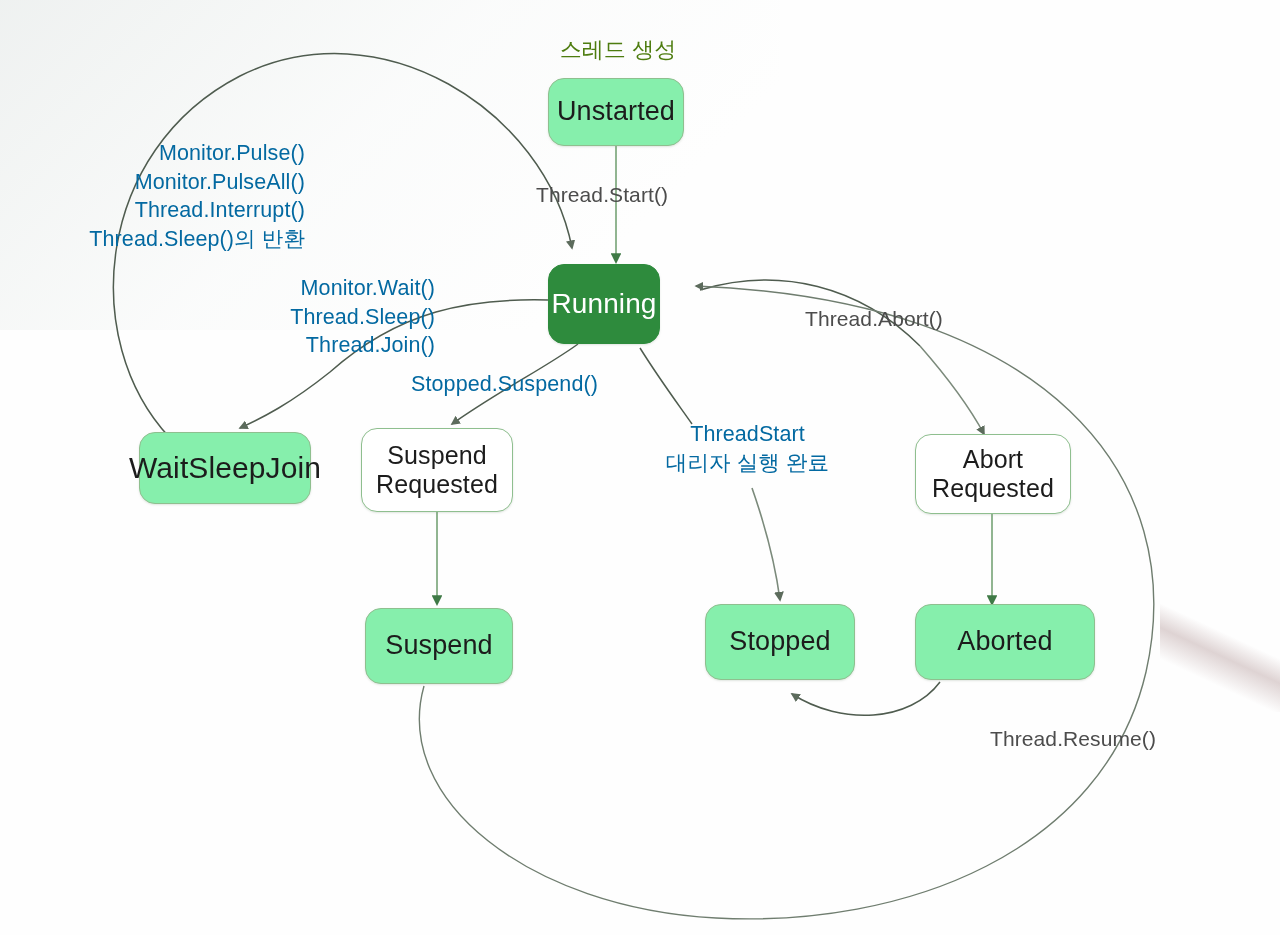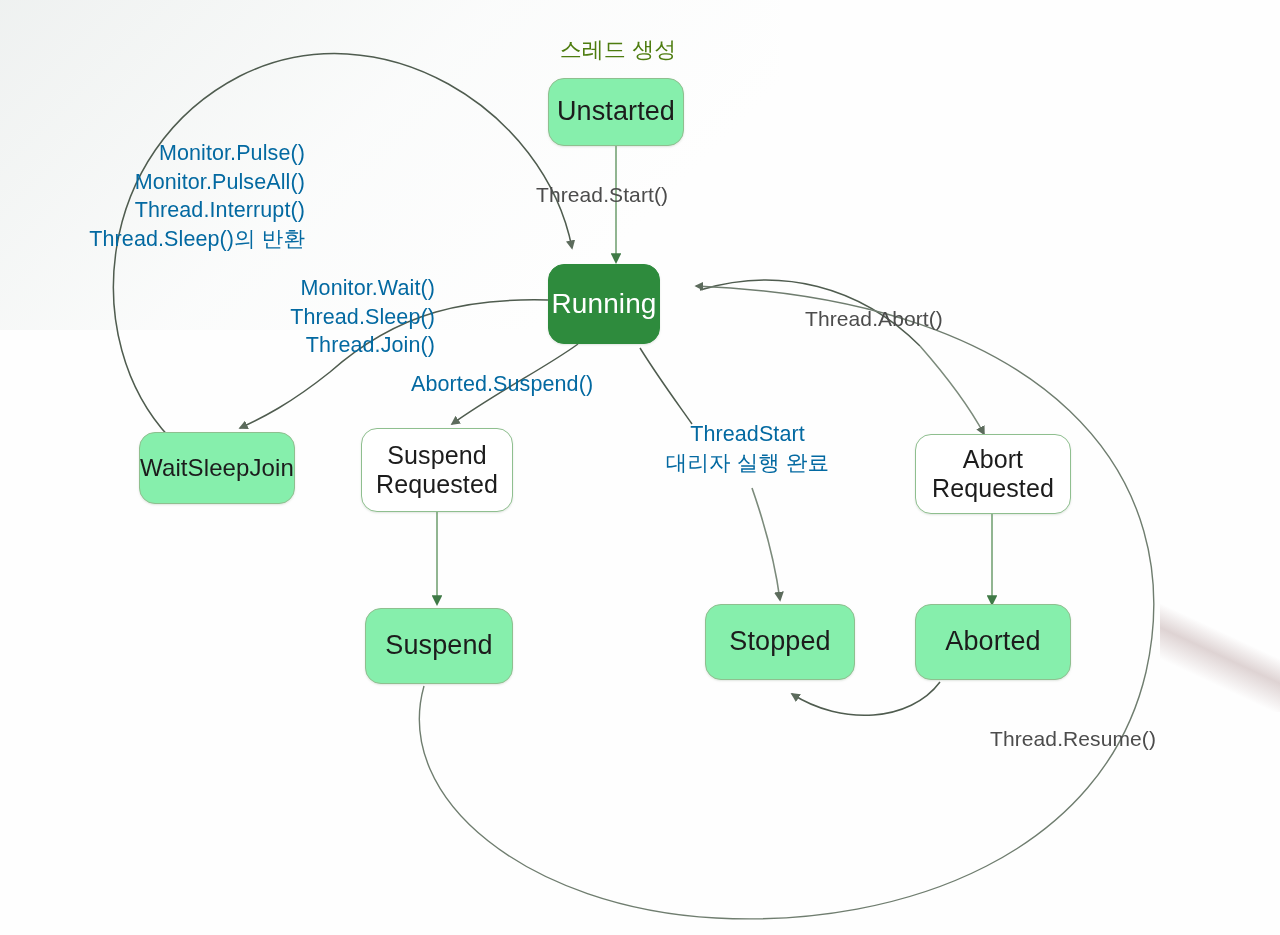--- a/index.html
+++ b/index.html
@@ -117,21 +117,21 @@
   </svg>
 
   <div class="node filled" style="left:548px; top:78px; width:136px; height:68px; font-size:27px;">
     <span class="node-label">Unstarted</span>
   </div>
 
   <div class="node solid" style="left:548px; top:264px; width:112px; height:80px; font-size:28px;">
     <span class="node-label">Running</span>
   </div>
 
-  <div class="node filled" style="left:139px; top:432px; width:156px; height:72px; font-size:24px;">
+  <div class="node filled" style="left:139px; top:432px; width:172px; height:72px; font-size:30px;">
     <span class="node-label">WaitSleepJoin</span>
   </div>
 
   <div class="node hollow" style="left:361px; top:428px; width:152px; height:84px; font-size:25px;">
     <span class="node-label">Suspend
 Requested</span>
   </div>
 
   <div class="node filled" style="left:365px; top:608px; width:148px; height:76px; font-size:27px;">
     <span class="node-label">Suspend</span>
@@ -139,38 +139,38 @@
 
   <div class="node filled" style="left:705px; top:604px; width:150px; height:76px; font-size:27px;">
     <span class="node-label">Stopped</span>
   </div>
 
   <div class="node hollow" style="left:915px; top:434px; width:156px; height:80px; font-size:25px;">
     <span class="node-label">Abort
 Requested</span>
   </div>
 
-  <div class="node filled" style="left:915px; top:604px; width:156px; height:76px; font-size:27px;">
+  <div class="node filled" style="left:915px; top:604px; width:180px; height:76px; font-size:27px;">
     <span class="node-label">Aborted</span>
   </div>
 
   <div class="edge-label center" style="left:538px; top:36px; width:160px; font-size:22px; color:#4d7c0f;">스레드 생성</div>
 
   <div class="edge-label left" style="left:536px; top:181px; width:220px; font-size:21px;">Thread.Start()</div>
 
   <div class="edge-label right dark" style="left:25px; top:139px; width:280px; font-size:21.5px; line-height:1.33;">Monitor.Pulse()
 Monitor.PulseAll()
 Thread.Interrupt()
 Thread.Sleep()의 반환</div>
 
   <div class="edge-label right dark" style="left:210px; top:274px; width:225px; font-size:21.5px; line-height:1.33;">Monitor.Wait()
 Thread.Sleep()
 Thread.Join()</div>
 
-  <div class="edge-label left dark" style="left:411px; top:371px; width:230px; font-size:21.5px;">Aborted.Suspend()</div>
+  <div class="edge-label left dark" style="left:411px; top:371px; width:230px; font-size:21.5px;">Stopped.Suspend()</div>
 
   <div class="edge-label center dark" style="left:640px; top:420px; width:215px; font-size:21.5px; line-height:1.34;">ThreadStart
 대리자 실행 완료</div>
 
   <div class="edge-label left" style="left:805px; top:305px; width:210px; font-size:21px;">Thread.Abort()</div>
 
   <div class="edge-label left" style="left:990px; top:725px; width:240px; font-size:21px;">Thread.Resume()</div>
 
   <div id="page-curl"></div>
 </div>

